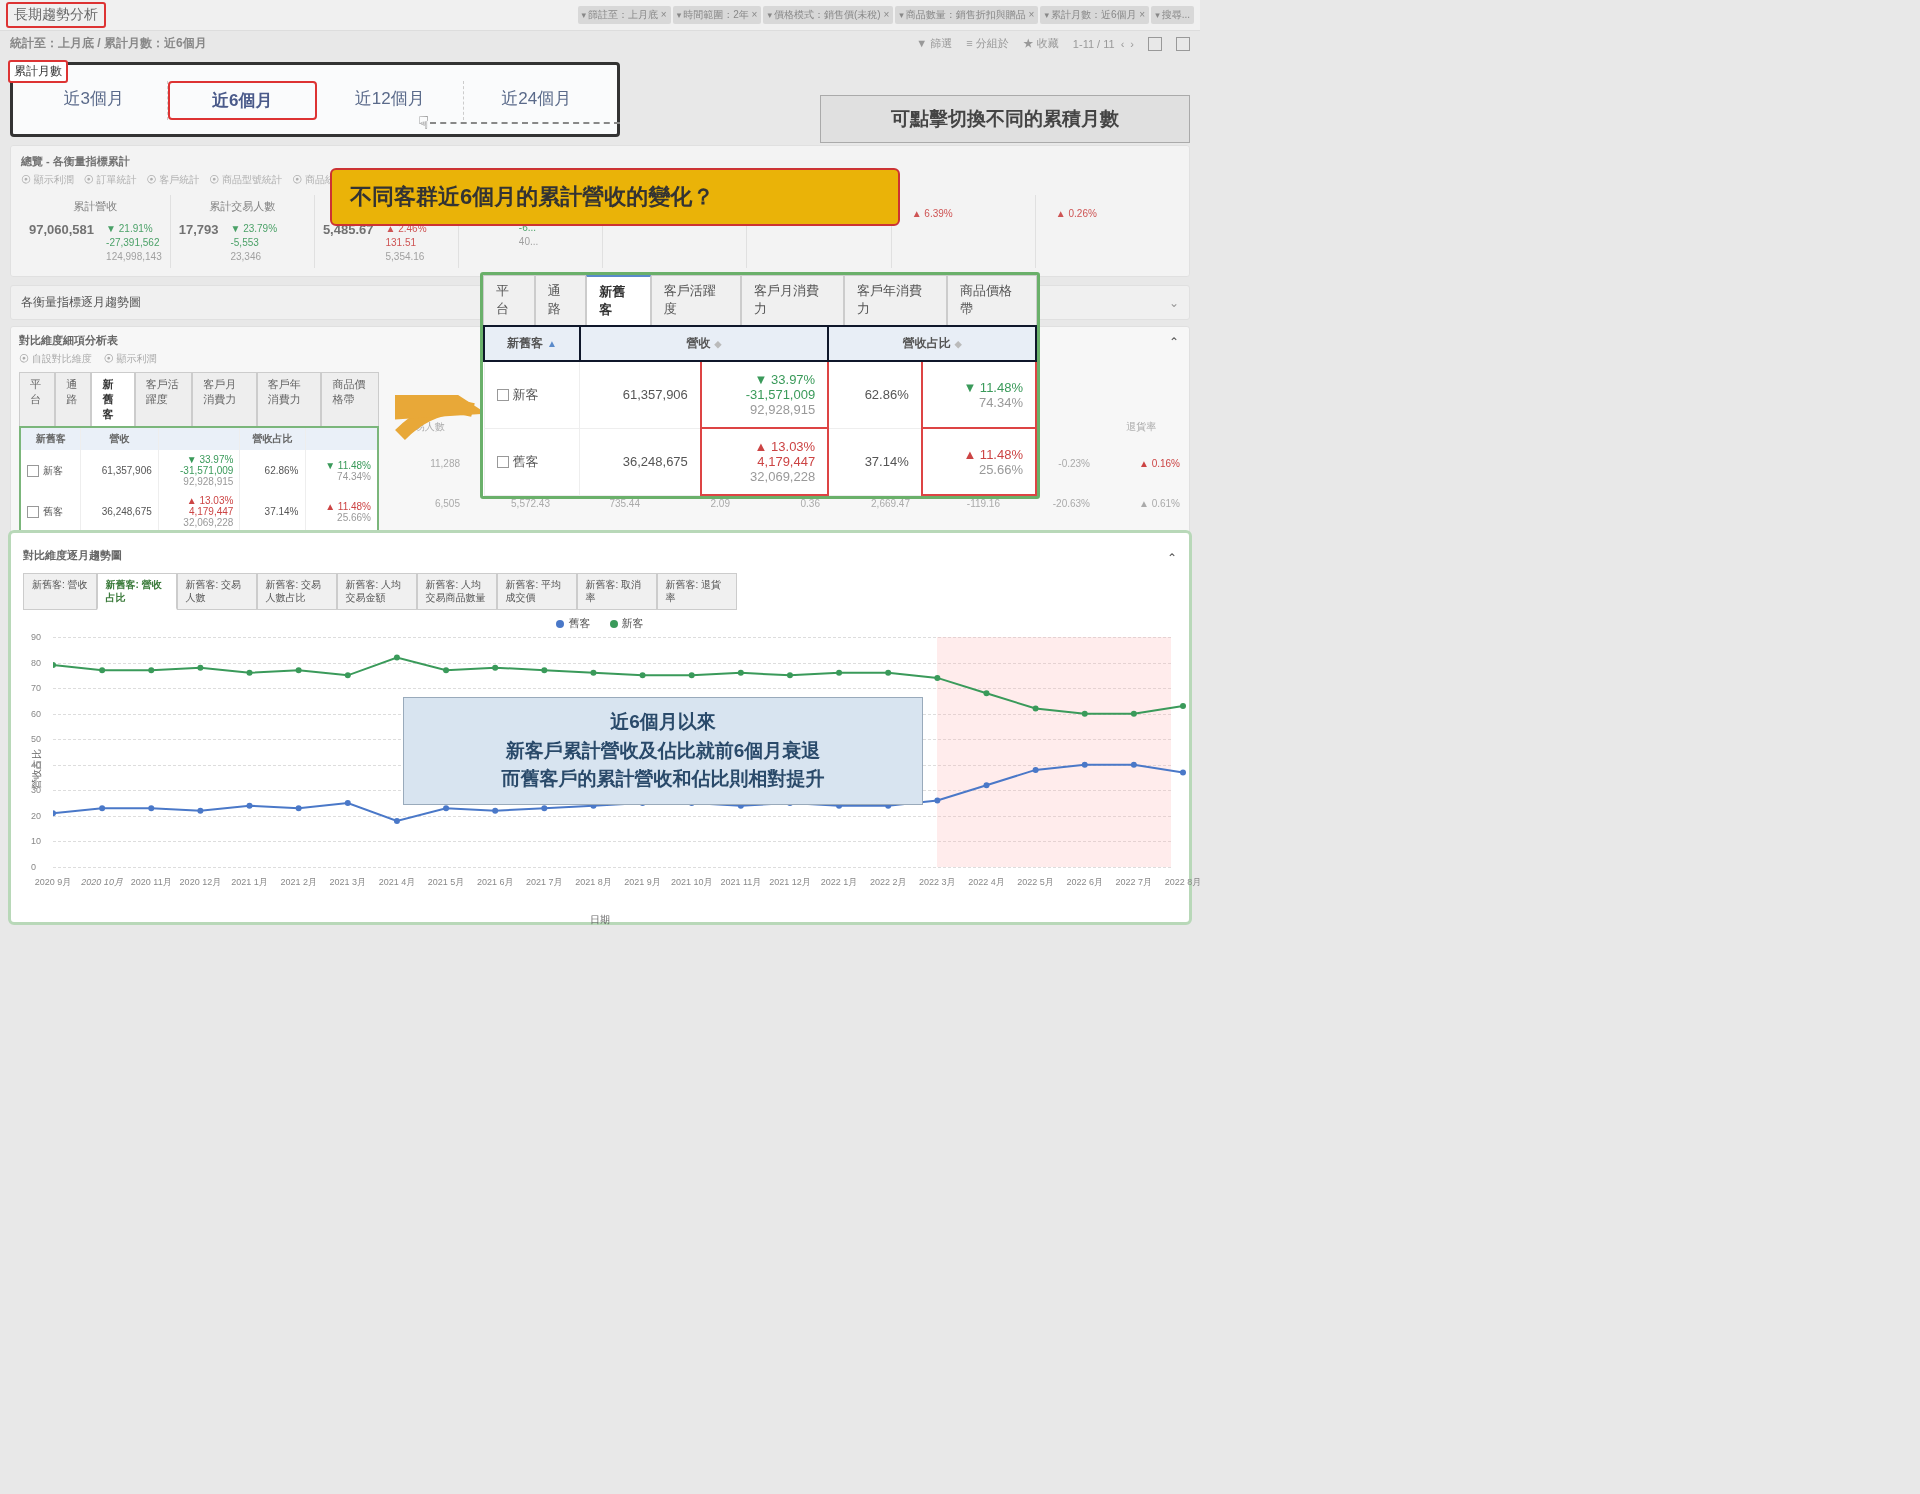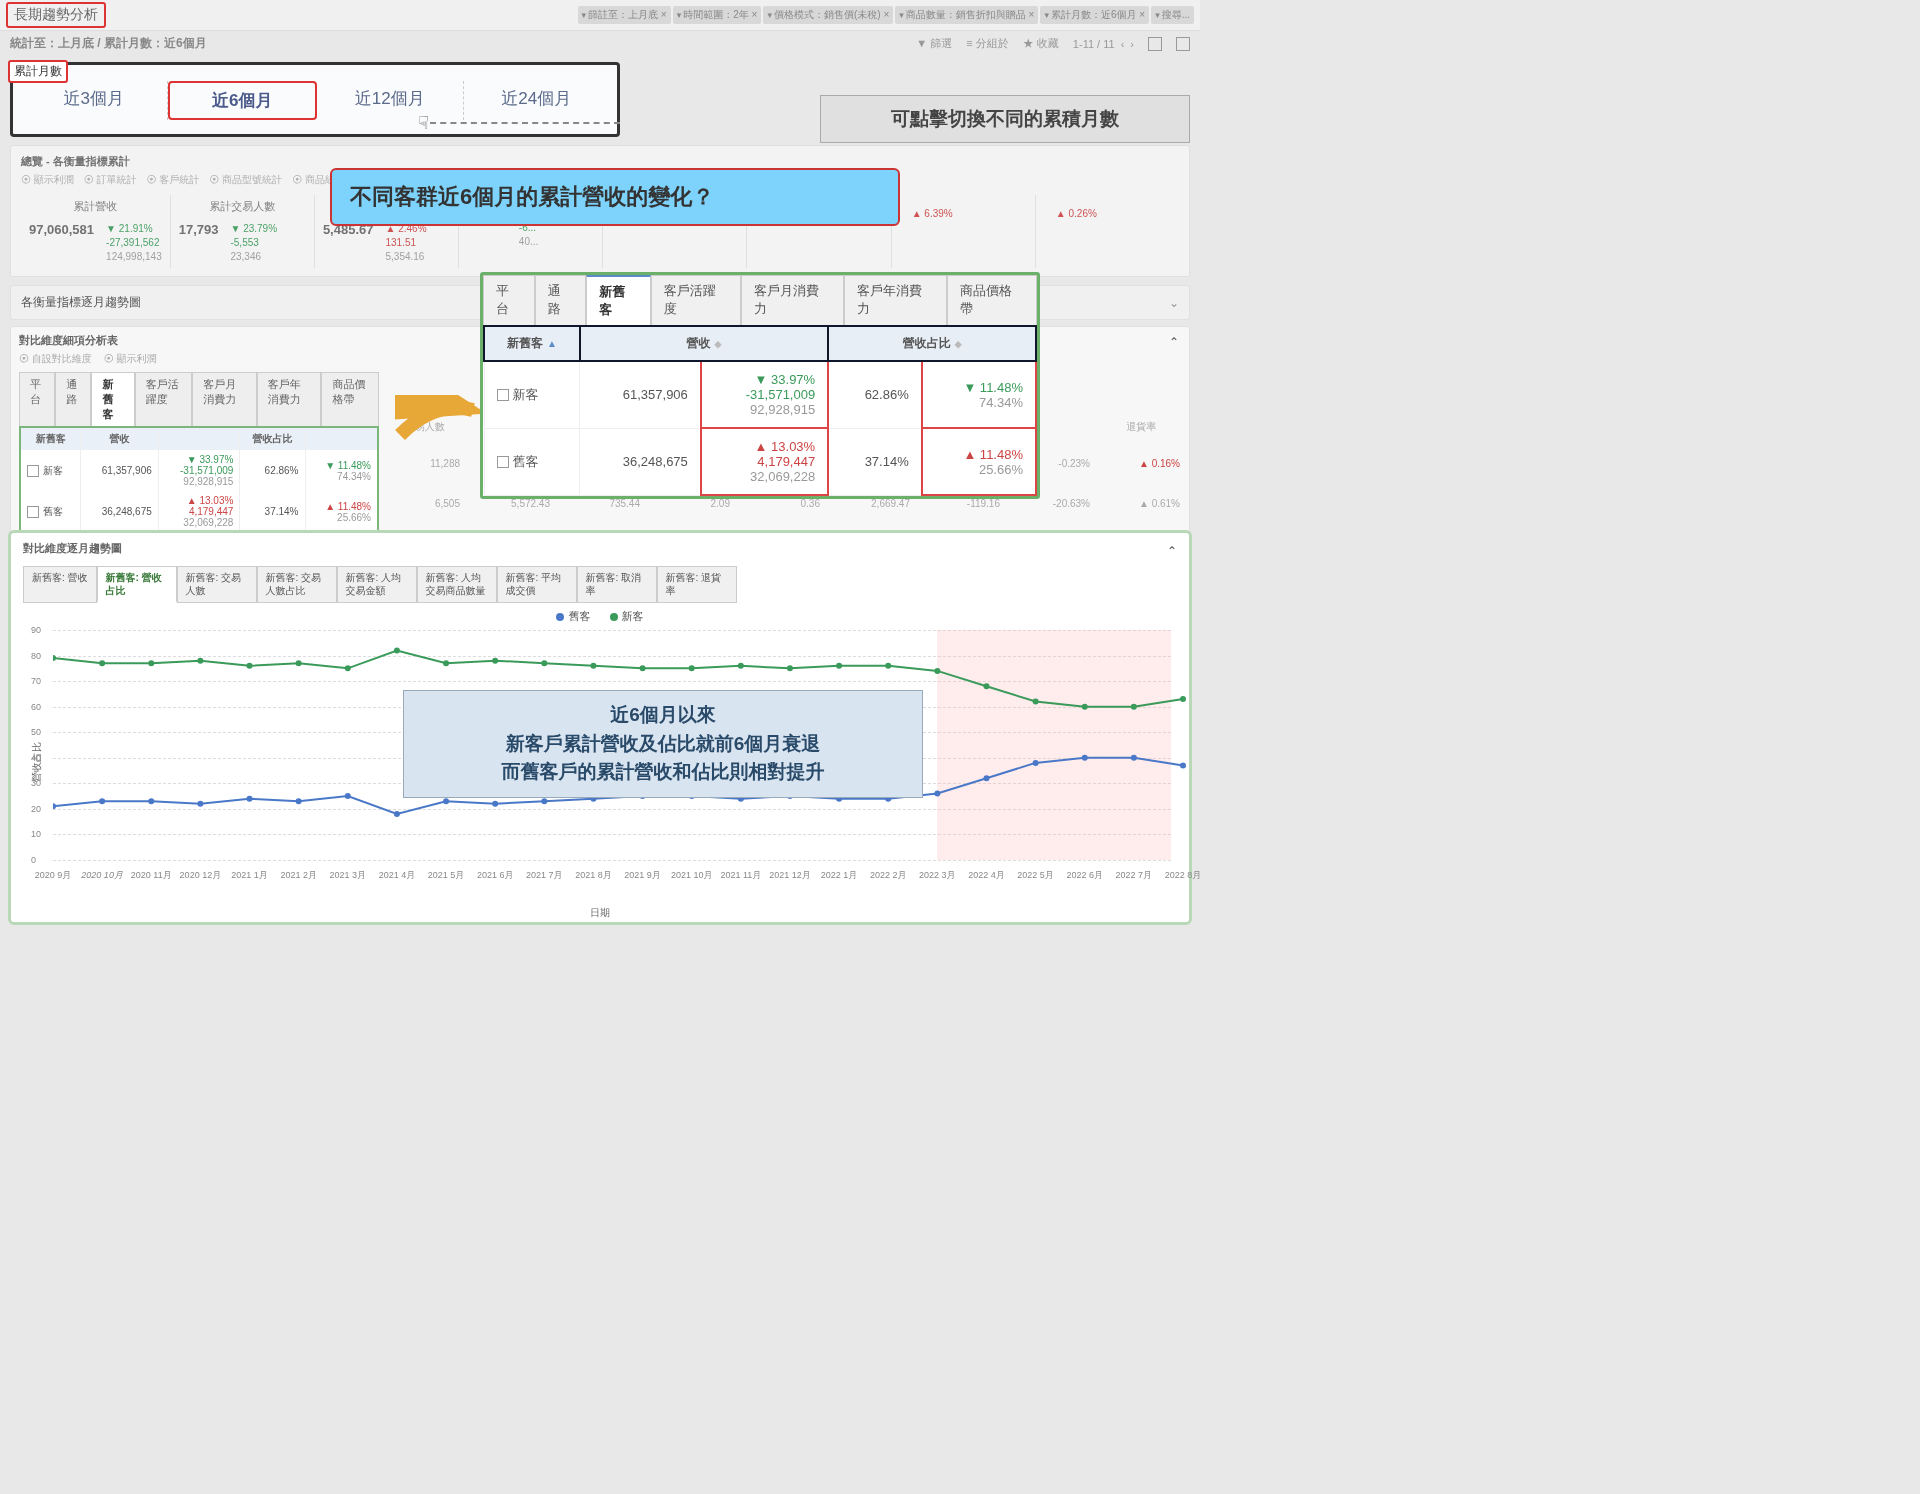--- a/index.html
+++ b/index.html
@@ -36,21 +36,21 @@
 .metric:last-child { border-right: none; }
 .metric-label { font-size: 11px; color: #777; text-align: center; margin-bottom: 8px; }
 .metric-body { display: flex; gap: 12px; align-items: flex-start; }
 .metric-val { font-size: 13px; color: #666; font-weight: bold; }
 .metric-deltas { font-size: 10px; line-height: 1.4; }
 .up { color: #c44; }
 .down { color: #3a9a5a; }
 .muted { color: #999; }
 
 
-.main-callout { position: absolute; left: 330px; top: 168px; width: 570px; background: #7dd3fc; border: 2px solid #c33; border-radius: 6px; padding: 12px 18px; font-size: 22px; color: #333; font-weight: bold; z-index: 5; }
+.main-callout { position: absolute; left: 330px; top: 168px; width: 570px; background: #eab308; border: 2px solid #c33; border-radius: 6px; padding: 12px 18px; font-size: 22px; color: #333; font-weight: bold; z-index: 5; }
 
 
 .panel-head { display: flex; align-items: center; padding: 8px 10px; background: #f0f0f0; border: 1px solid #e0e0e0; margin: 6px 10px; border-radius: 3px; }
 .panel-head .chev { margin-left: auto; font-size: 12px; color: #999; }
 
 
 .detail-wrap { margin: 6px 10px; background: #f7f7f7; border: 1px solid #e0e0e0; border-radius: 3px; padding: 6px 8px; }
 .detail-sub { font-size: 10px; color: #aaa; margin: 2px 0 6px; display: flex; gap: 12px; }
 .tab-row { display: flex; }
 .tab { padding: 4px 10px; font-size: 11px; color: #666; background: #eee; border: 1px solid #ccc; border-bottom: none; cursor: pointer; }
@@ -70,21 +70,21 @@
 .overlay-table td { padding: 10px 12px; font-size: 13px; border: 1px solid #eee; text-align: right; }
 .overlay-table td.label { text-align: left; }
 .redbox { border: 2px solid #d44 !important; border-radius: 3px; }
 .cb { width: 12px; height: 12px; border: 1px solid #999; display: inline-block; vertical-align: middle; margin-right: 4px; }
 .sort-asc { color: #5a8aca; font-size: 10px; margin-left: 4px; }
 .sort-ic { color: #bbb; font-size: 9px; margin-left: 4px; }
 
 .arrow-img { position: absolute; left: 395px; top: 395px; z-index: 9; }
 
 
-.chart-panel { position: absolute; left: 8px; right: 8px; top: 530px; bottom: 8px; background: #fff; border: 3px solid #b8d8b8; border-radius: 6px; padding: 8px 12px; }
+.chart-panel { position: absolute; left: 8px; right: 8px; top: 530px; bottom: 8px; background: #fff; border: 3px solid #b8d8b8; border-radius: 6px; padding: 15px 12px; }
 .chart-title-row { display: flex; align-items: center; }
 .chart-title-row .chev { margin-left: auto; }
 .chart-tabs { display: flex; margin-top: 6px; }
 .ctab { padding: 4px 8px; font-size: 10px; color: #555; background: #f0f0f0; border: 1px solid #ccc; line-height: 1.3; max-width: 80px; cursor: pointer; }
 .ctab.active { background: #fff; color: #3a7a3a; font-weight: bold; border-bottom: 2px solid #fff; }
 .legend { text-align: center; font-size: 11px; margin: 6px 0; }
 .legend .litem { display: inline-flex; align-items: center; gap: 4px; margin: 0 8px; }
 .ldot { width: 8px; height: 8px; border-radius: 50%; display: inline-block; }
 .chart-area { position: relative; height: 250px; margin-top: 4px; }
 .ylabel { position: absolute; left: -6px; top: 50%; transform: rotate(-90deg); font-size: 10px; color: #666; }

